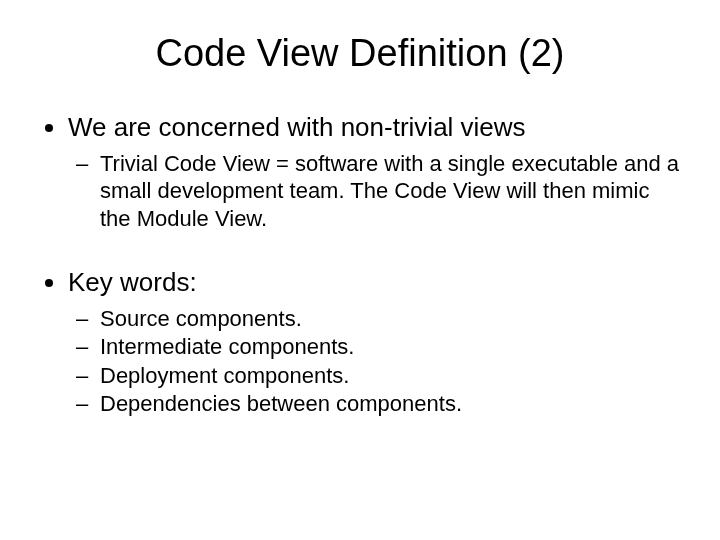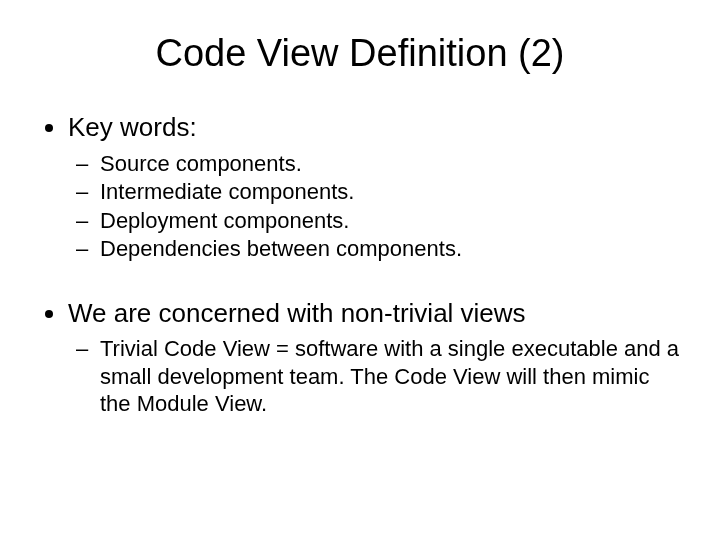--- a/index.html
+++ b/index.html
@@ -58,33 +58,33 @@
 <body>
 
 <div class="slide">
 
   <h1 class="title">Code View Definition (2)</h1>
 
   <div class="body">
 
     <ul class="level1">
       <li>
+        <span>We are concerned with non-trivial views</span>
+        <ul class="level2">
+          <li>Trivial Code View = software with a single executable and a small development team. The Code View will then mimic the Module View.</li>
+        </ul>
+      </li>
+    </ul>
+
+    <ul class="level1">
+      <li>
         <span>Key words:</span>
         <ul class="level2 tight">
           <li>Source components.</li>
           <li>Intermediate components.</li>
           <li>Deployment components.</li>
           <li>Dependencies between components.</li>
         </ul>
       </li>
     </ul>
 
-    <ul class="level1">
-      <li>
-        <span>We are concerned with non-trivial views</span>
-        <ul class="level2">
-          <li>Trivial Code View = software with a single executable and a small development team. The Code View will then mimic the Module View.</li>
-        </ul>
-      </li>
-    </ul>
-
   </div>
 </div>
 
 </body></html>

